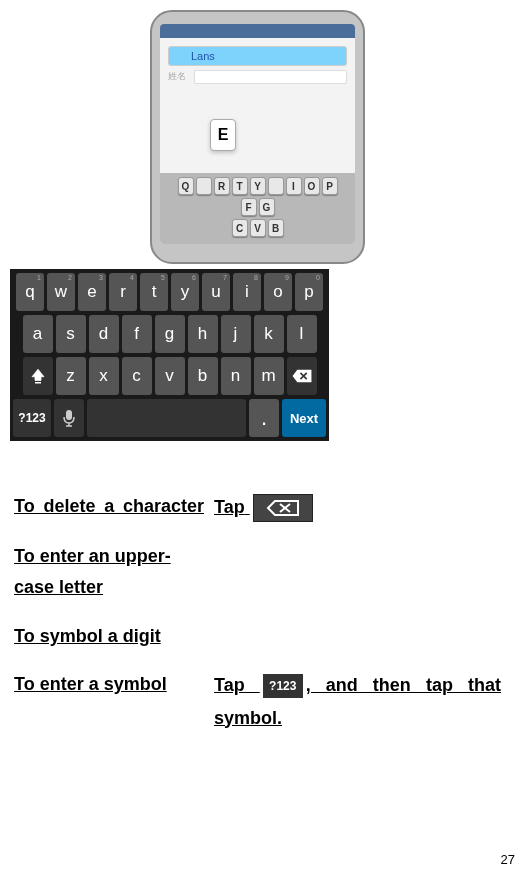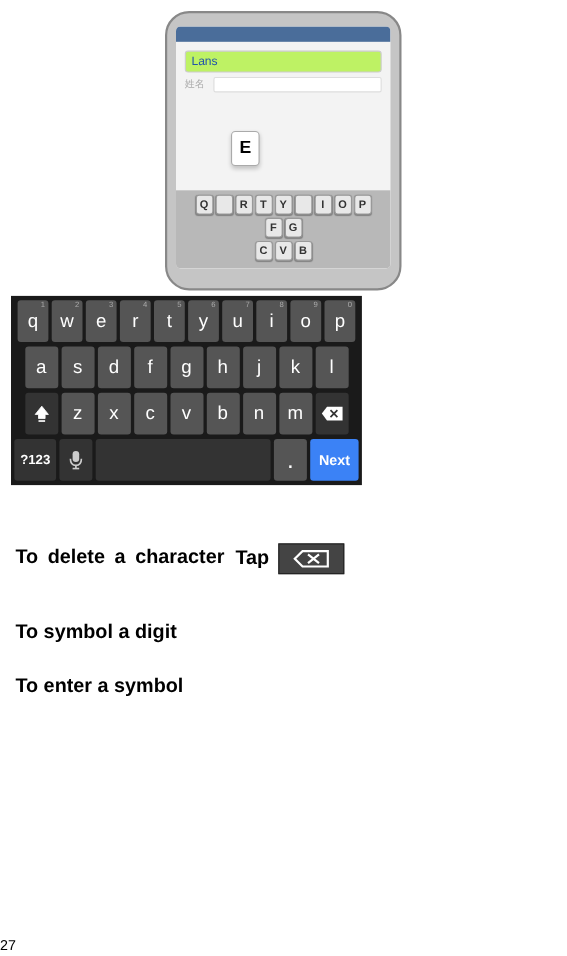--- a/index.html
+++ b/index.html
@@ -33,24 +33,24 @@
       overflow: hidden;
     }
     .phone-bar {
       height: 14px;
       background: #4a6d9a;
     }
     .phone-input-area {
       padding: 8px;
     }
     .phone-field {
-      background: #bef264;
+      background: #7dd3fc;
       border: 1px solid #ccc;
       border-radius: 3px;
-      padding: 3px 5px;
+      padding: 3px 22px;
       font-size: 11px;
       color: #2255aa;
       margin-bottom: 4px;
     }
     .phone-field-row {
       display: flex;
       gap: 4px;
       margin-bottom: 16px;
     }
     .phone-field-row .ph-label {
@@ -168,31 +168,32 @@
     .key-space {
       background: #333;
       flex: 1;
     }
     .key-dot {
       background: #555;
       flex: 0 0 30px;
       font-size: 22px;
     }
     .key-next {
-      background: #3b82f6;
+      background: #0369a1;
       color: #fff;
       flex: 0 0 44px;
       font-size: 13px;
       font-weight: bold;
     }
     
     
     .instructions {
       margin-top: 50px;
       padding: 0 4px;
+      text-decoration: underline;
     }
     .inst-row {
       display: flex;
       margin-bottom: 18px;
       align-items: flex-start;
     }
     .inst-left {
       width: 200px;
       font-size: 18px;
       font-weight: bold;
@@ -237,21 +238,21 @@
       color: #fff;
       font-size: 12px;
       font-weight: bold;
     }
     
     .page-num {
       position: absolute;
       bottom: 2px;
       width: 100%;
       left: 0;
-      text-align: left;
+      text-align: right;
       font-size: 13px;
     }
   </style>
 </head>
 <body>
 
 <div class="phone-wrap">
   <div class="phone">
     <div class="phone-screen">
       <div class="phone-bar"></div>
@@ -387,22 +388,26 @@
       <span>Tap</span>
       <span class="inline-icon icon-bksp">
         <svg width="36" height="20" viewBox="0 0 36 20">
             <path fill="none" stroke="#fff" stroke-width="2" d="M10 3 L33 3 L33 17 L10 17 L3 10 Z"></path>
             <path stroke="#fff" stroke-width="2" d="M15 6 L25 14 M25 6 L15 14"></path>
           </svg>
       </span>
     </div>
   </div>
   <div class="inst-row">
+    <div class="inst-left">To enter an upper-case letter</div>
   </div>
   <div class="inst-row">
     <div class="inst-left">To symbol a digit</div>
   </div>
   <div class="inst-row">
     <div class="inst-left">To enter a symbol</div>
+    <div class="inst-right">
+      <span>Tap </span><span class="inline-icon icon-mode">?123</span><span>, and then tap that symbol.</span>
+    </div>
   </div>
 </div>
 
 <div class="page-num">27</div>
 
 </body></html>

